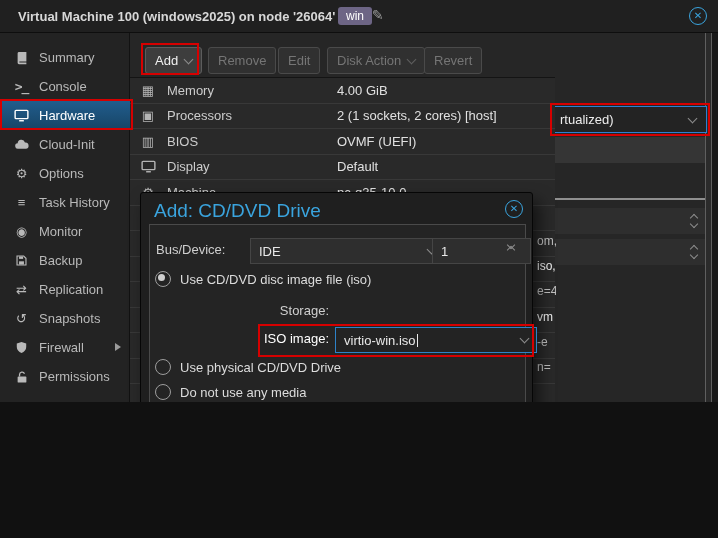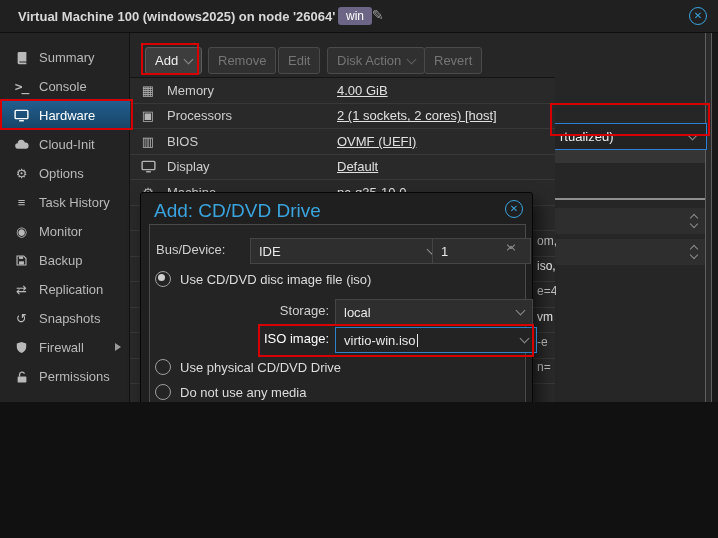--- a/index.html
+++ b/index.html
@@ -40,27 +40,27 @@
   .tb-btn.en{background:#3d3d3d;border-color:#5c5c5c;color:#f0f0f0;}
   .chv{width:6px;height:6px;border-right:1.6px solid #8d8d8d;border-bottom:1.6px solid #8d8d8d;
        display:inline-block;transform:rotate(45deg);margin-top:-3px;}
   .chv.dim{border-color:#5f5f5f;}
 
   .hw-table{left:130px;top:77px;width:425px;height:383px;border-top:1px solid #141414;}
   .hw-row{height:25.5px;box-sizing:border-box;border-bottom:1px solid #383838;background:#292929;
           display:flex;align-items:center;}
   .hw-row .ic{width:20px;margin-left:8px;text-align:center;color:#b5b5b5;font-size:13px;display:inline-flex;justify-content:center;}
   .hw-row .lbl{margin-left:9px;width:170px;color:#cccccc;}
-  .hw-row .val{color:#e0e0e0;text-decoration:underline;}
+  .hw-row .val{color:#e0e0e0;}
 
   .frag{position:absolute;left:537px;width:19px;overflow:hidden;color:#c0c0c0;font-size:12px;white-space:nowrap;}
   .frag.bright{color:#efefef;}
 
   
-  .rp-drop{left:553px;top:123px;width:154px;height:27px;background:#232323;border:1px solid #2d7fd4;
+  .rp-drop{left:553px;top:106px;width:154px;height:27px;background:#232323;border:1px solid #2d7fd4;
            display:flex;align-items:center;padding:3px 6px;color:#ededed;}
   .rp-drop .chv{position:absolute;right:10px;}
   .rp-light{left:555px;top:137px;width:150px;height:26px;background:#353535;}
   .rp-div{left:555px;top:198px;width:150px;height:2px;background:#8f8f8f;}
   .rp-spin{left:555px;top:208px;width:150px;height:26px;background:#2e2e2e;}
   .spin-ctl{position:absolute;right:8px;top:5px;display:flex;flex-direction:column;gap:3px;align-items:center;}
   .chv.sm{width:5px;height:5px;border-width:1.4px;}
   .chv.up{transform:rotate(225deg);margin-top:2px;}
   .scrolltrack{left:705px;top:33px;width:7px;height:467px;background:#2b2b2b;
                border-left:1px solid #5f5f5f;border-right:1px solid #5f5f5f;}
@@ -299,24 +299,20 @@
             <i class="chv sm"></i>
           </span>
       </div>
 
       <div class="radio-row" style="left:5px;top:46px">
         <span class="radio sel"></span>
         <span>Use CD/DVD disc image file (iso)</span>
       </div>
 
       <span class="lab r" style="top:78px">Storage:</span>
-      <div class="fld" style="left:185px;top:74px;width:180px">
-        <span>local</span>
-        <i class="chv"></i>
-      </div>
 
       <span class="lab r" style="top:106px;color:#fff">ISO image:</span>
       <div class="fld" style="left:185px;top:102px;width:184px;border-color:#2e82c8;background:#232323">
         <span>virtio-win.iso</span>
           <span class="caret-bar"></span>
         <i class="chv"></i>
       </div>
       <div class="ann" style="position:absolute;left:108px;top:99px;width:272px;height:29px;z-index:6"></div>
 
       <div class="radio-row" style="left:5px;top:134px">

